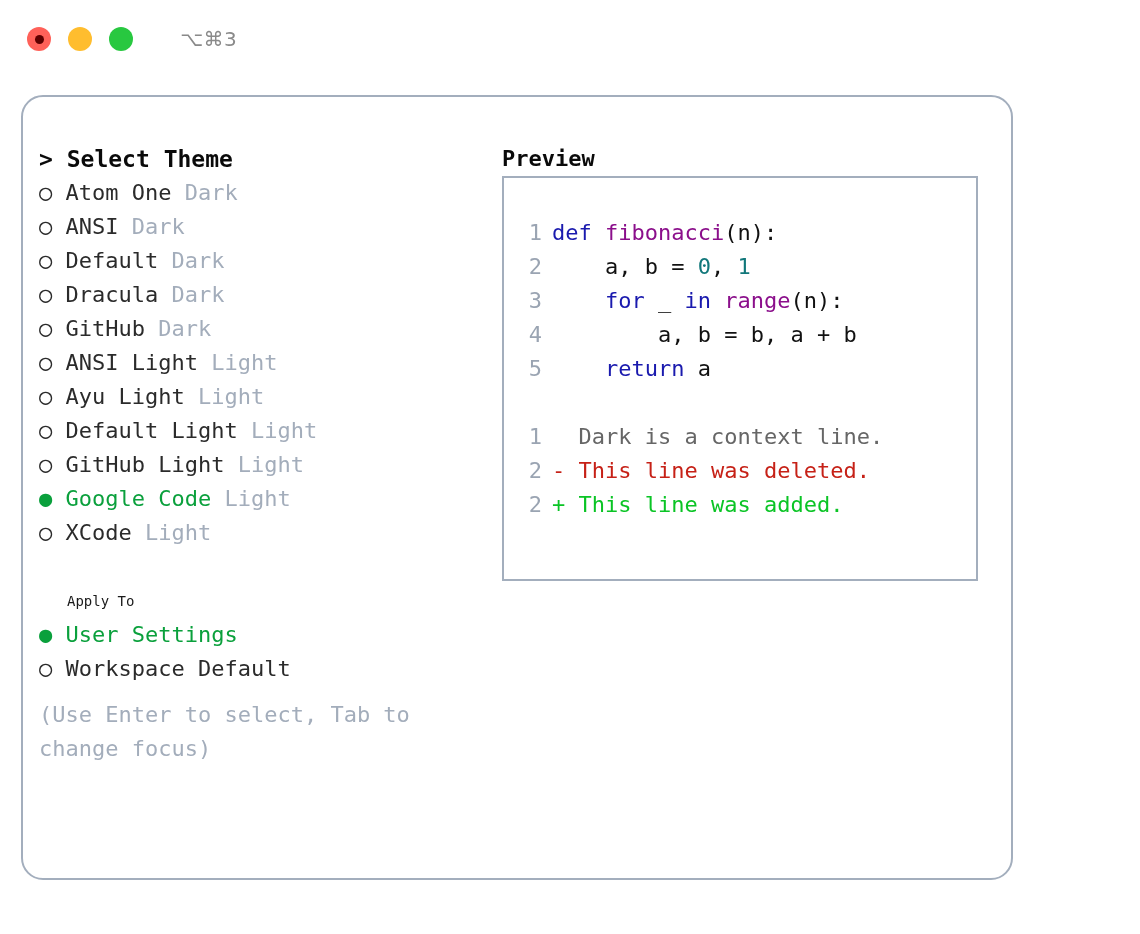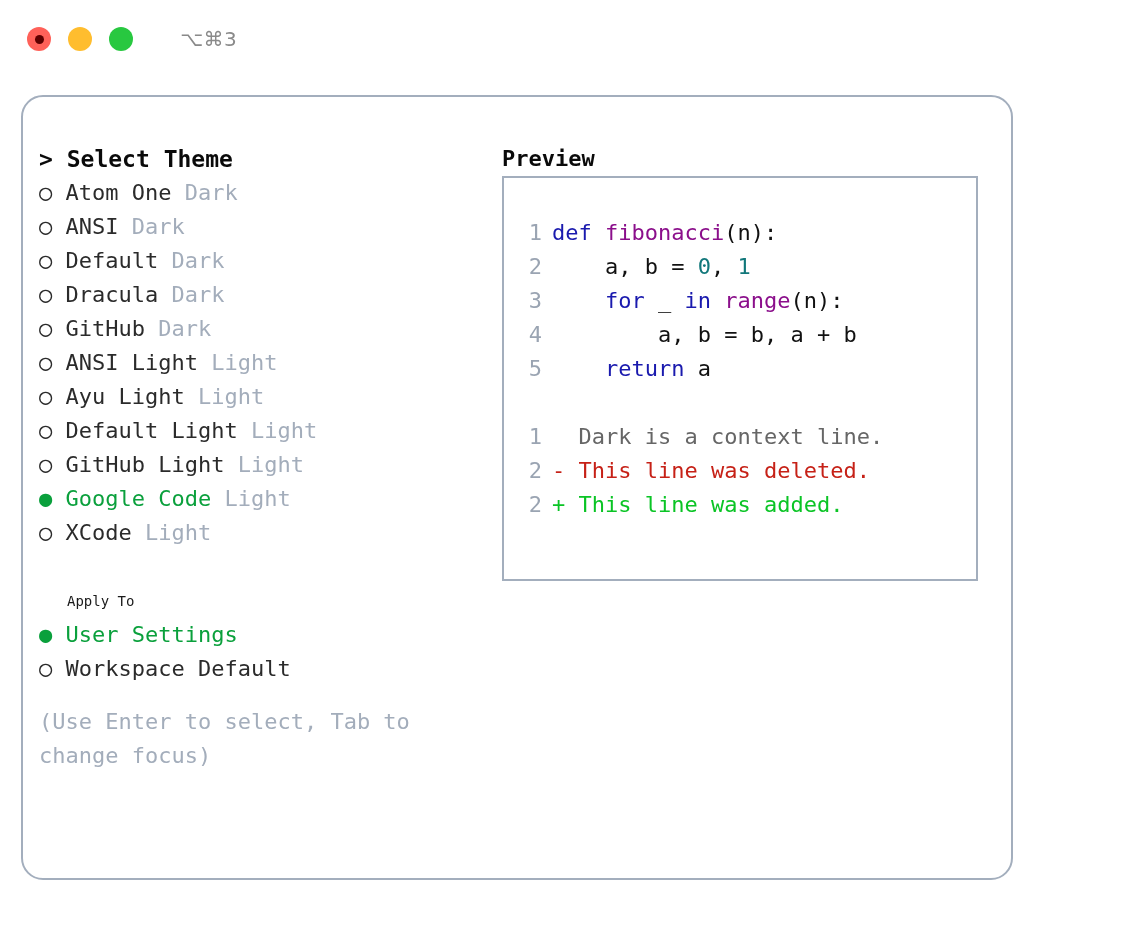--- a/index.html
+++ b/index.html
@@ -119,21 +119,21 @@
   .section-label {
     font-size: 14px;
     line-height: 34px;
     color: #1a1a1a;
     white-space: pre;
     padding-left: 28px;
   }
   .spacer-row { height: 34px; }
 
   #hint {
-    margin-top: 19px;
+    margin-top: 12px;
     font-size: 22px;
     line-height: 34px;
     color: #a3adbb;
     width: 410px;
     white-space: pre-wrap;
   }
 
   
   #preview-title {
     font-size: 22px;

